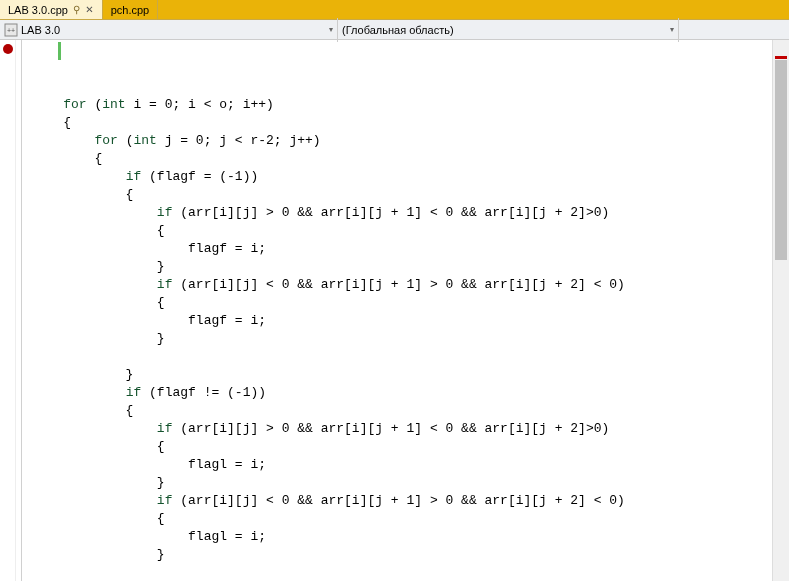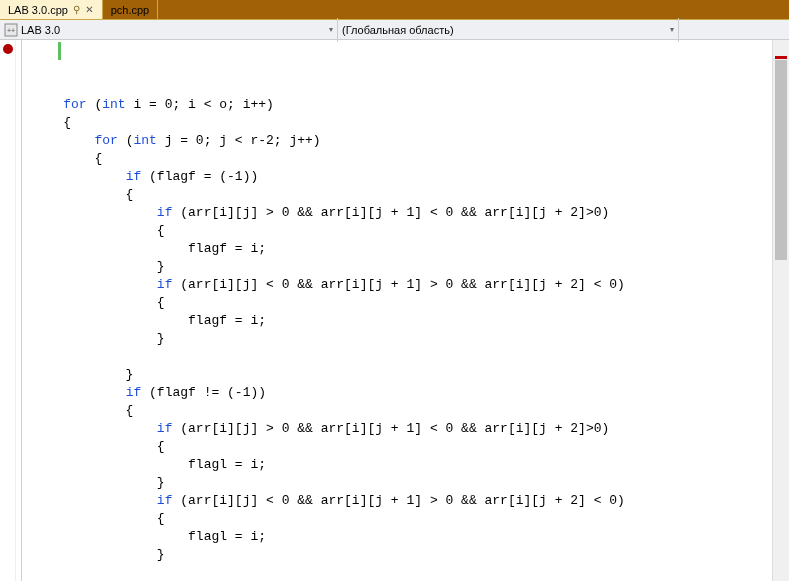--- a/index.html
+++ b/index.html
@@ -6,21 +6,21 @@
     body {
       font-family: Consolas, 'Courier New', monospace;
       font-size: 13px;
       background: #fff;
       width: 789px;
       height: 581px;
       overflow: hidden;
     }
     .tab-bar {
       height: 20px;
-      background: #a16207;
+      background: #eab308;
       display: flex;
       align-items: stretch;
       border-bottom: 1px solid #c9a947;
     }
     .tab {
       display: flex;
       align-items: center;
       padding: 0 8px;
       gap: 5px;
       font-family: 'Segoe UI', sans-serif;
@@ -99,21 +99,21 @@
     }
     .code-area {
       flex: 1;
       padding: 2px 0 2px 2px;
       line-height: 18px;
       white-space: pre;
       font-size: 13px;
       position: relative;
     }
     .code-line { height: 18px; }
-    .k-blue { color: #1d4ed8; }
+    .k-blue { color: #14532d; }
     .change-bar {
       position: absolute;
       left: 28px;
       top: 2px;
       width: 3px;
       height: 18px;
       background: #5fbf5f;
     }
     .scrollbar-v {
       position: absolute;

